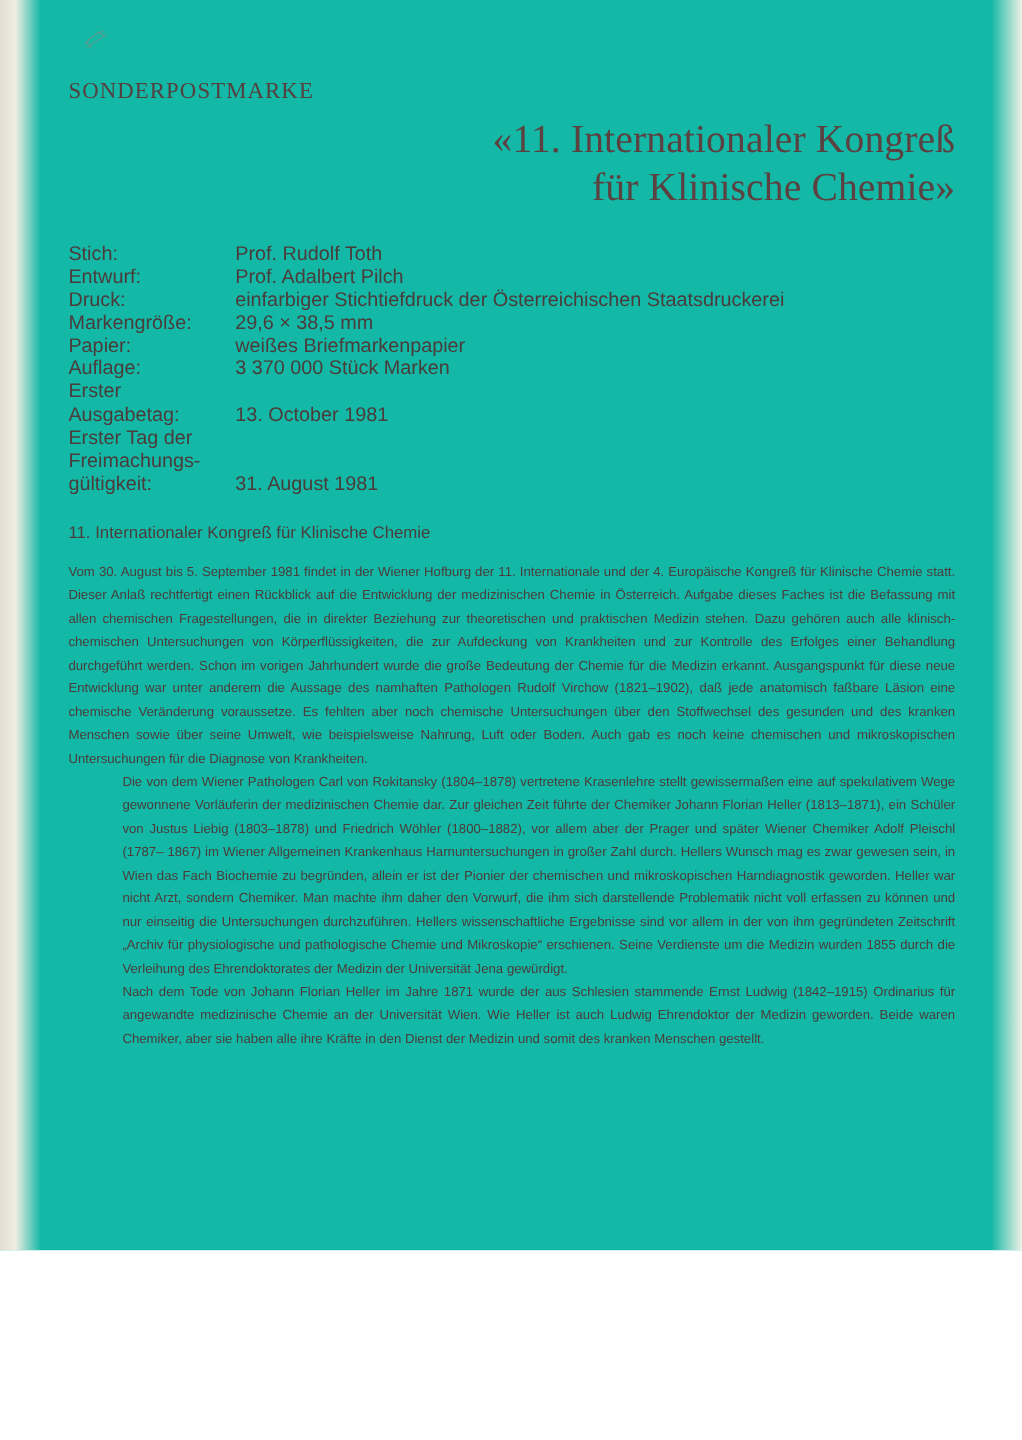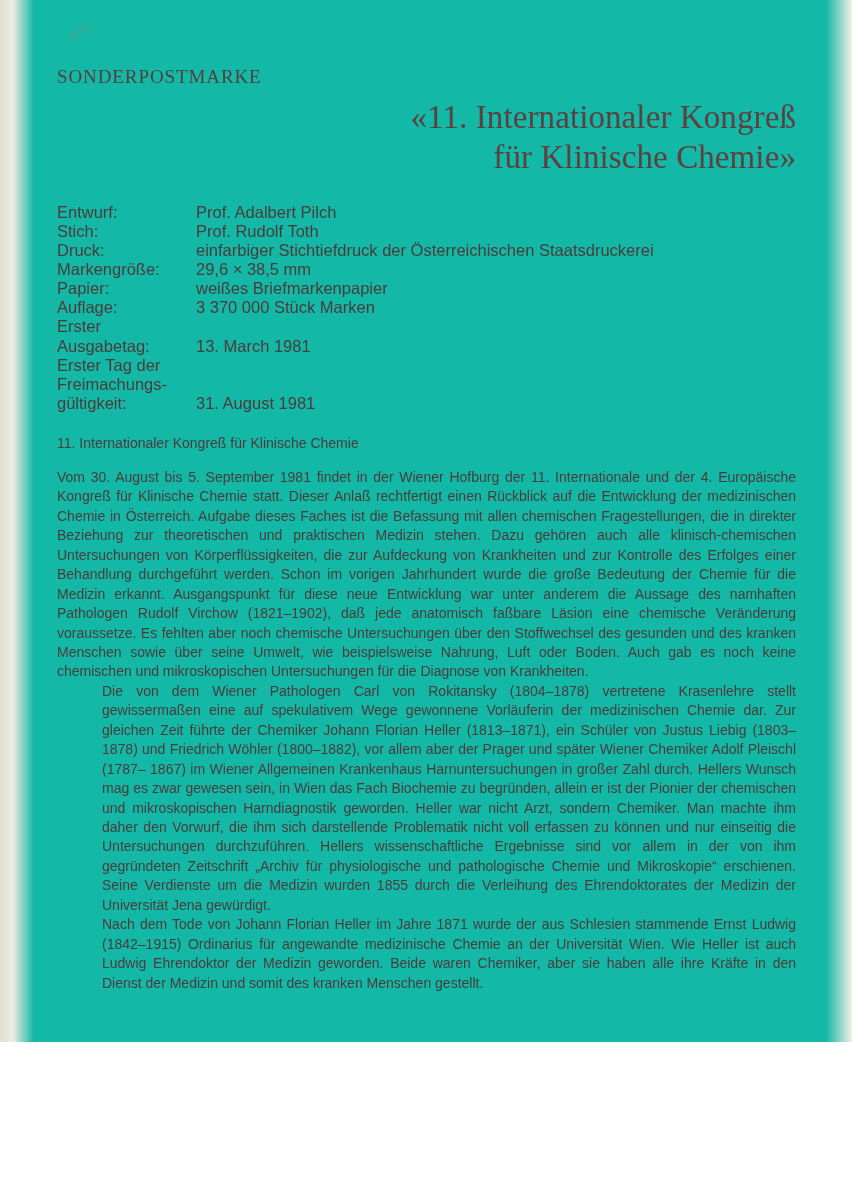--- a/index.html
+++ b/index.html
@@ -126,21 +126,21 @@
   }
 
   .subhead {
     margin-top: 22px;
     font-size: 14px;
     color: #4a3c3a;
   }
 
   .body-copy {
     margin-top: 17px;
-    font-size: 14px;
+    font-size: 11px;
     line-height: 19.45px;
     text-align: justify;
     color: #4a3c3a;
   }
   .body-copy p {
     margin: 0;
   }
   .body-copy p + p {
     margin-top: 0;
     margin-left: 45px;
@@ -180,28 +180,28 @@
 
     <div class="kicker">SONDERPOSTMARKE</div>
 
     <div class="title">
       <div>«11. Internationaler Kongreß</div>
       <div>für Klinische Chemie»</div>
     </div>
 
     <div class="specs">
       <div class="spec-row">
+        <div class="spec-label">Stich:</div>
+        <div class="spec-value">Prof. Rudolf Toth</div>
+      </div>
+      <div class="spec-row">
         <div class="spec-label">Entwurf:</div>
         <div class="spec-value">Prof. Adalbert Pilch</div>
       </div>
       <div class="spec-row">
-        <div class="spec-label">Stich:</div>
-        <div class="spec-value">Prof. Rudolf Toth</div>
-      </div>
-      <div class="spec-row">
         <div class="spec-label">Druck:</div>
         <div class="spec-value">einfarbiger Stichtiefdruck der Österreichischen Staatsdruckerei</div>
       </div>
       <div class="spec-row">
         <div class="spec-label">Markengröße:</div>
         <div class="spec-value">29,6 × 38,5 mm</div>
       </div>
       <div class="spec-row">
         <div class="spec-label">Papier:</div>
         <div class="spec-value">weißes Briefmarkenpapier</div>
@@ -209,21 +209,21 @@
       <div class="spec-row">
         <div class="spec-label">Auflage:</div>
         <div class="spec-value">3 370 000 Stück Marken</div>
       </div>
       <div class="spec-row">
         <div class="spec-label">Erster</div>
         <div class="spec-value"></div>
       </div>
       <div class="spec-row">
         <div class="spec-label">Ausgabetag:</div>
-        <div class="spec-value">13. March 1981</div>
+        <div class="spec-value">13. October 1981</div>
       </div>
       <div class="spec-row">
         <div class="spec-label">Erster Tag der</div>
         <div class="spec-value"></div>
       </div>
       <div class="spec-row">
         <div class="spec-label">Freimachungs-</div>
         <div class="spec-value"></div>
       </div>
       <div class="spec-row">

